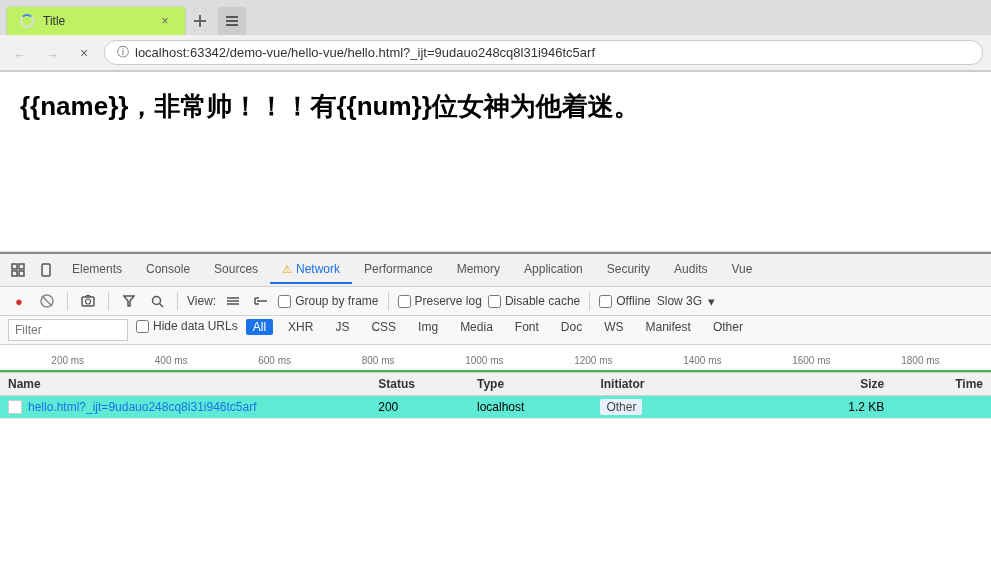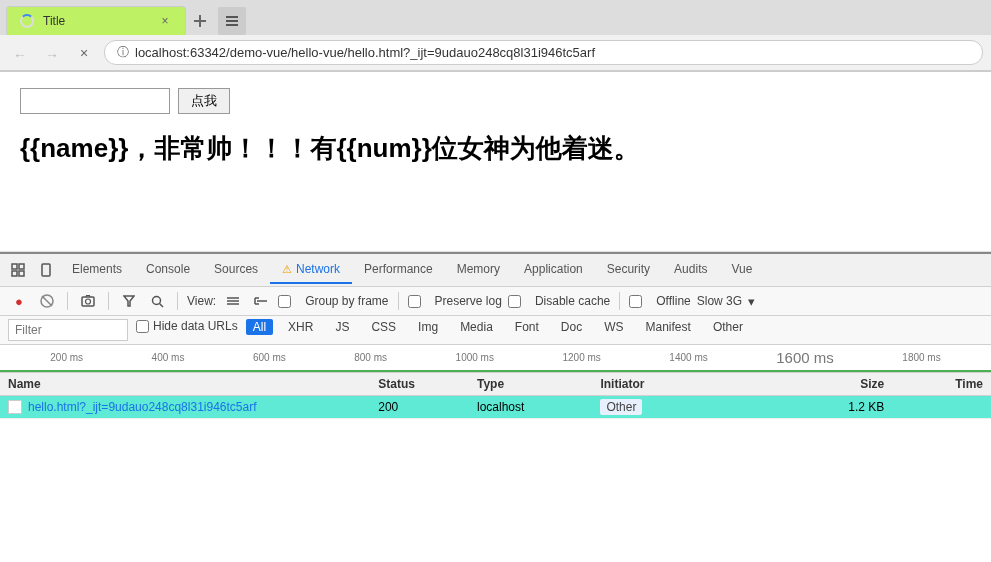--- a/index.html
+++ b/index.html
@@ -35,21 +35,21 @@
     .devtools-icon-btn { width: 28px; height: 32px; display: flex; align-items: center; justify-content: center; cursor: pointer; color: #555; font-size: 14px; }
     .devtools-tab { padding: 6px 12px; font-size: 12px; color: #555; cursor: pointer; border-bottom: 2px solid transparent; white-space: nowrap; display: flex; align-items: center; gap: 4px; }
     .devtools-tab.active { border-bottom: 2px solid #1a73e8; color: #1a73e8; }
     .devtools-tab .warn-icon { color: #e8a000; font-size: 11px; }
 
     .devtools-toolbar { display: flex; align-items: center; padding: 3px 8px; gap: 6px; border-bottom: 1px solid #d0d0d0; background: #f8f8f8; flex-wrap: nowrap; }
     .toolbar-btn { width: 22px; height: 22px; display: flex; align-items: center; justify-content: center; cursor: pointer; color: #444; border-radius: 3px; font-size: 13px; }
     .toolbar-btn.red { color: #d32f2f; }
     .toolbar-sep { width: 1px; height: 18px; background: #ccc; margin: 0 3px; }
     .toolbar-label { font-size: 12px; color: #444; }
-    .toolbar-checkbox { display: flex; align-items: center; gap: 14px; font-size: 12px; color: #444; cursor: pointer; white-space: nowrap; }
+    .toolbar-checkbox { display: flex; align-items: center; gap: 4px; font-size: 12px; color: #444; cursor: pointer; white-space: nowrap; }
     .toolbar-checkbox input { cursor: pointer; }
 
     .filter-bar { display: flex; align-items: flex-start; padding: 3px 8px; gap: 8px; border-bottom: 1px solid #d0d0d0; background: #f8f8f8; }
     .filter-input { border: 1px solid #ccc; padding: 2px 6px; font-size: 12px; height: 22px; width: 120px; }
     .filter-checkbox { display: flex; align-items: center; gap: 4px; font-size: 12px; color: #444; cursor: pointer; white-space: nowrap; }
     .filter-checkbox input { cursor: pointer; }
     .filter-type-btn { padding: 1px 7px; font-size: 12px; border: none; background: #1a73e8; color: #fff; border-radius: 2px; cursor: pointer; }
     .filter-type { padding: 1px 7px; font-size: 12px; border: none; background: transparent; color: #444; border-radius: 2px; cursor: pointer; }
 
     .timeline-bar { height: 30px; background: #fff; border-bottom: 1px solid #d0d0d0; display: flex; align-items: flex-end; padding: 0 8px; position: relative; overflow: hidden; }
@@ -109,24 +109,20 @@
       <span>×</span>
     </div>
     <div class="url-bar">
       <span class="url-icon">ⓘ</span>
       <span class="url-text">localhost:63342/demo-vue/hello-vue/hello.html?_ijt=9udauo248cq8l31i946tc5arf</span>
     </div>
   </div>
 </div>
 
 <div class="page-content" style="height:180px;">
-  <div class="page-input-area">
-    <input class="page-input" type="text" style="">
-    <button class="page-button">点我</button>
-  </div>
   <div class="page-text">{{name}}，非常帅！！！有{{num}}位女神为他着迷。</div>
 </div>
 
 <div class="devtools-container">
 
   <div class="devtools-tabs">
     <div class="devtools-icon-btn">
       <svg width="14" height="14" viewBox="0 0 14 14">
           <rect x="1" y="1" width="5" height="5" fill="none" stroke="#555" stroke-width="1.5"></rect>
           <rect x="8" y="1" width="5" height="5" fill="none" stroke="#555" stroke-width="1.5"></rect>
@@ -261,21 +257,21 @@
   <div class="timeline-bar" style="position:relative; height:28px; background:#fff; border-bottom:1px solid #d0d0d0; overflow:hidden;">
     <div style="position:absolute; bottom:0; left:0; right:0; height:2px; background:#4caf50;"></div>
     <div style="display:flex; width:100%; padding:6px 8px; gap:0; justify-content:space-around; align-items:center;">
       <span class="timeline-label" style="font-size:10px;color:#777;">200 ms</span>
       <span class="timeline-label" style="font-size:10px;color:#777;">400 ms</span>
       <span class="timeline-label" style="font-size:10px;color:#777;">600 ms</span>
       <span class="timeline-label" style="font-size:10px;color:#777;">800 ms</span>
       <span class="timeline-label" style="font-size:10px;color:#777;">1000 ms</span>
       <span class="timeline-label" style="font-size:10px;color:#777;">1200 ms</span>
       <span class="timeline-label" style="font-size:10px;color:#777;">1400 ms</span>
-      <span class="timeline-label" style="font-size:15px;color:#777;">1600 ms</span>
+      <span class="timeline-label" style="font-size:10px;color:#777;">1600 ms</span>
       <span class="timeline-label" style="font-size:10px;color:#777;">1800 ms</span>
     </div>
   </div>
 
   <div class="network-table">
 
     <div class="network-header">
       <div class="col-name">
         <span>Name</span>
       </div>

